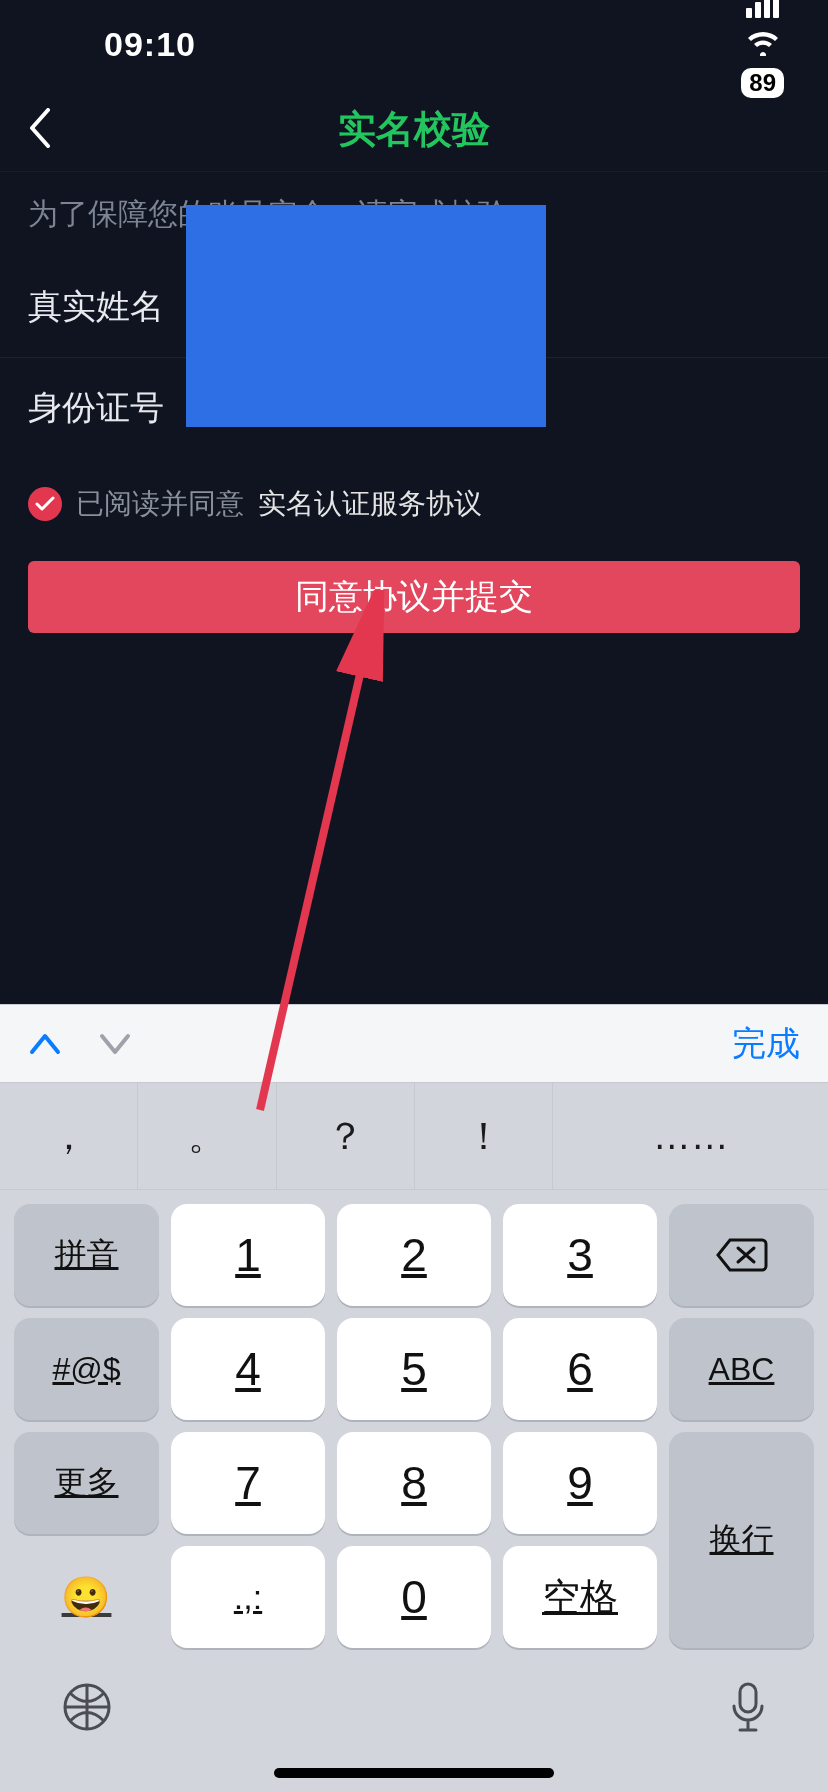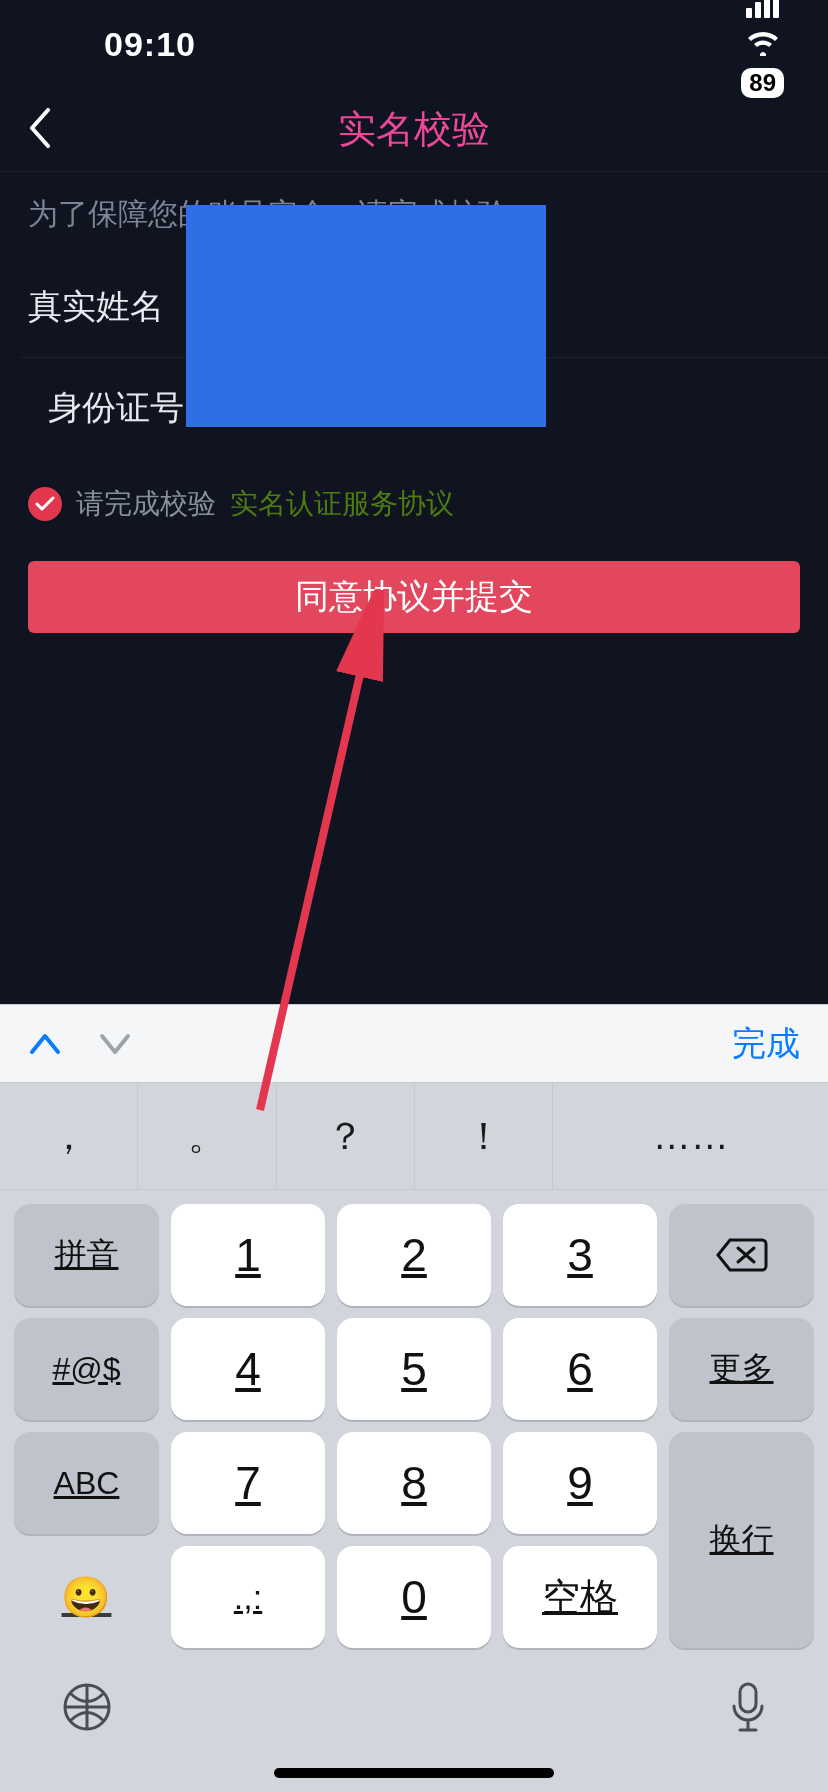--- a/index.html
+++ b/index.html
@@ -31,37 +31,37 @@
 
   
   .nav {
     position: relative;
     height: 84px;
     display: flex;
     align-items: center;
     justify-content: center;
     border-bottom: 1px solid rgba(255,255,255,0.04);
   }
-  .nav-title { color: #ec4899; font-size: 38px; font-weight: 400; }
+  .nav-title { color: #22c55e; font-size: 38px; font-weight: 700; }
   .nav-back {
     position: absolute; left: 28px; top: 50%; transform: translateY(-50%);
     color: #fff;
   }
 
   
   .intro { padding: 22px 28px; color: #7d8493; font-size: 30px; }
 
   
   .fields { position: relative; }
   .field-row {
     display: flex; align-items: center;
     padding: 0 28px;
     height: 100px;
   }
-  .field-row + .field-row { border-top: 1px solid rgba(255,255,255,0.06); margin-left: 20px; }
+  .field-row + .field-row { border-top: 1px solid rgba(255,255,255,0.06); }
   .field-label { color: #e7e9ee; font-size: 34px; width: 180px; }
 
   .redact-block {
     position: absolute;
     left: 186px; top: -52px;
     width: 360px; height: 222px;
     background: #2f6fe6;
     z-index: 5;
   }
 
@@ -69,21 +69,21 @@
   .agree {
     display: flex; align-items: center; gap: 14px;
     padding: 28px 28px 0 28px;
     font-size: 28px;
   }
   .agree-check {
     width: 34px; height: 34px; border-radius: 50%;
     background: #e3374f; display: flex; align-items: center; justify-content: center;
   }
   .agree-text { color: #8a8f9c; }
-  .agree-link { color: #4d7c0f; font-family: Liberation Serif, serif; }
+  .agree-link { color: #e5e5e5; font-family: Liberation Serif, serif; }
 
   
   .submit {
     margin: 38px 28px 0 28px;
     height: 72px;
     background: #e3475e;
     border-radius: 6px;
     display: flex; align-items: center; justify-content: center;
     color: #fff; font-size: 34px;
     position: relative; z-index: 10;
@@ -190,21 +190,21 @@
   </div>
   <div class="redact-block"></div>
 </div>
 
 <div class="agree">
   <div class="agree-check">
     <svg width="20" height="16" viewBox="0 0 20 16">
         <path d="M2 8 L7 13 L18 2" stroke="#fff" stroke-width="3" fill="none" stroke-linecap="round" stroke-linejoin="round"></path>
       </svg>
   </div>
-  <span class="agree-text">请完成校验</span>
+  <span class="agree-text">已阅读并同意</span>
   <span class="agree-link">实名认证服务协议</span>
 </div>
 
 <div class="submit">
   <span>同意协议并提交</span>
 </div>
 
 <svg class="annot" viewBox="0 0 828 560">
   <defs>
     <marker id="ah" markerWidth="14" markerHeight="14" refX="7" refY="3" orient="auto">
@@ -245,23 +245,23 @@
       <svg width="52" height="34" viewBox="0 0 52 34">
           <path d="M14 2 H46 a4 4 0 0 1 4 4 V28 a4 4 0 0 1 -4 4 H14 L2 17 Z" fill="none" stroke="#111" stroke-width="3"></path>
           <path d="M22 10 L38 24 M38 10 L22 24" stroke="#111" stroke-width="3" stroke-linecap="round"></path>
         </svg>
     </div>
 
     <div class="key func">#@$</div>
     <div class="key">4</div>
     <div class="key">5</div>
     <div class="key">6</div>
+    <div class="key func">ABC</div>
+
     <div class="key func">更多</div>
-
-    <div class="key func">ABC</div>
     <div class="key">7</div>
     <div class="key">8</div>
     <div class="key">9</div>
     <div class="key func tall">换行</div>
 
     <div class="key ghost" style="font-size:40px;color:#3a3a3a;">😀</div>
     <div class="key" style="font-size:34px;">.,:</div>
     <div class="key">0</div>
     <div class="key" style="font-size:38px;">空格</div>
   </div>

